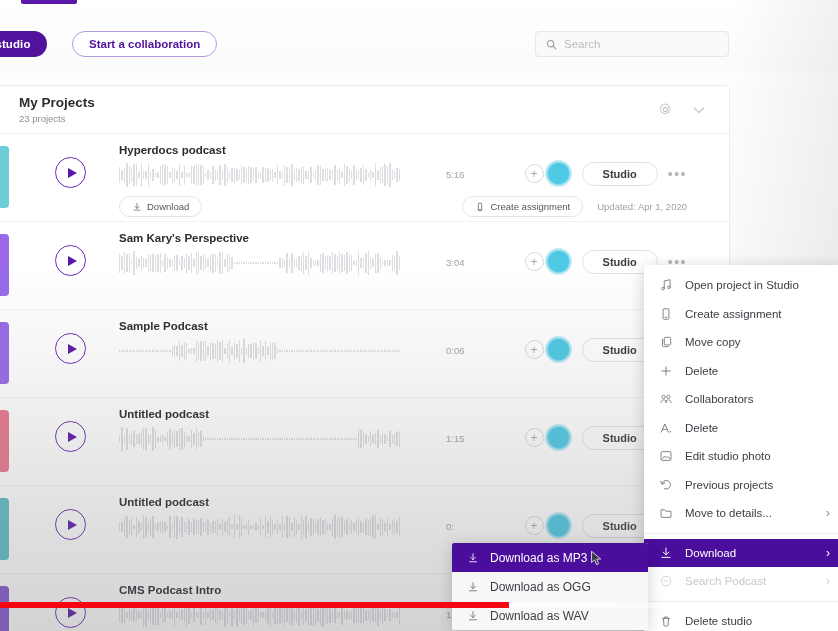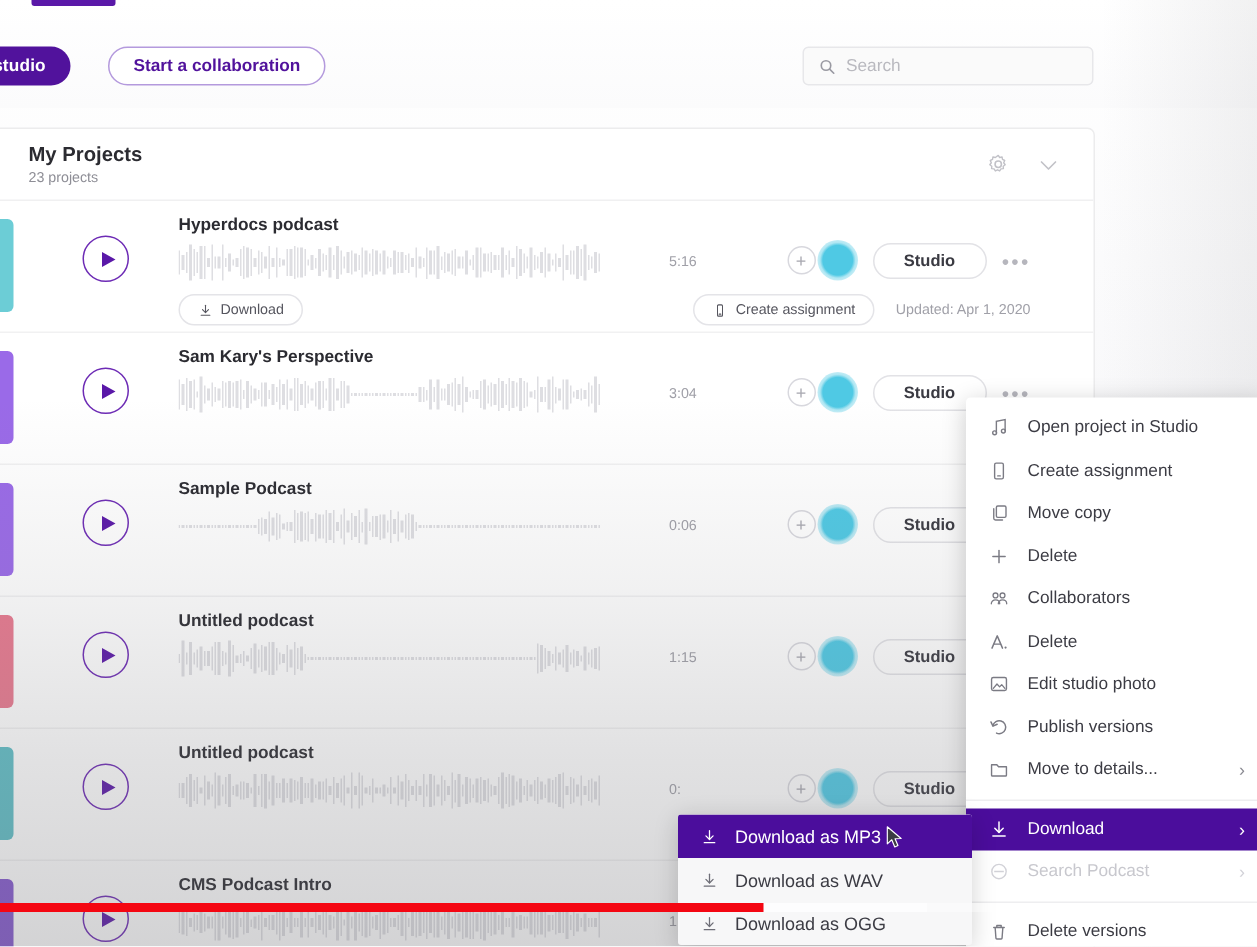--- a/index.html
+++ b/index.html
@@ -1249,21 +1249,21 @@
       <span class="lbl">Edit studio photo</span>
 
     </div>
       <div class="ctx-item">
       <span class="ic">
           <svg viewBox="0 0 24 24" width="14" height="14">
             <path d="M5 10a7.4 7.4 0 114.2 8.4" fill="none" stroke="currentColor" stroke-width="1.7" stroke-linecap="round"></path>
             <polyline points="2.8,5.6 5.1,10.4 9.9,8.3" fill="none" stroke="currentColor" stroke-width="1.7" stroke-linecap="round" stroke-linejoin="round"></polyline>
           </svg>
         </span>
-      <span class="lbl">Publish versions</span>
+      <span class="lbl">Previous projects</span>
 
     </div>
       <div class="ctx-item">
       <span class="ic">
           <svg viewBox="0 0 24 24" width="14" height="14">
             <path d="M3.5 18.5v-12h6l2 2.4h9v9.6a1 1 0 01-1 1h-15a1 1 0 01-1-1z" fill="none" stroke="currentColor" stroke-width="1.6" stroke-linejoin="round"></path>
           </svg>
         </span>
       <span class="lbl">Move to details...</span>
       <span class="chev">›</span>
@@ -1290,21 +1290,21 @@
       <span class="lbl">Search Podcast</span>
       <span class="chev">›</span>
     </div>
       <div class="ctx-sep"></div>
       <div class="ctx-item">
       <span class="ic">
           <svg viewBox="0 0 24 24" width="14" height="14">
             <path d="M6 7.5h12M9.5 7.5V5.2h5v2.3M7.6 7.5l.9 12.1a1 1 0 001 .9h5a1 1 0 001-.9l.9-12.1" fill="none" stroke="currentColor" stroke-width="1.6" stroke-linecap="round" stroke-linejoin="round"></path>
           </svg>
         </span>
-      <span class="lbl">Delete versions</span>
+      <span class="lbl">Delete studio</span>
 
     </div>
     </div>
 
   <div class="sub-menu" id="sub-menu">
   <div class="sub-item active">
     <span class="ic">
           <svg viewBox="0 0 24 24" width="12" height="12">
             <line x1="12" y1="3.5" x2="12" y2="15" stroke="currentColor" stroke-width="1.7" stroke-linecap="round"></line>
             <polyline points="7.2,10.5 12,15.3 16.8,10.5" fill="none" stroke="currentColor" stroke-width="1.7" stroke-linecap="round" stroke-linejoin="round"></polyline>
@@ -1314,31 +1314,31 @@
     <span>Download as MP3</span>
   </div>
   <div class="sub-item">
     <span class="ic">
           <svg viewBox="0 0 24 24" width="12" height="12">
             <line x1="12" y1="3.5" x2="12" y2="15" stroke="currentColor" stroke-width="1.7" stroke-linecap="round"></line>
             <polyline points="7.2,10.5 12,15.3 16.8,10.5" fill="none" stroke="currentColor" stroke-width="1.7" stroke-linecap="round" stroke-linejoin="round"></polyline>
             <line x1="5" y1="19.5" x2="19" y2="19.5" stroke="currentColor" stroke-width="1.7" stroke-linecap="round"></line>
           </svg>
         </span>
-    <span>Download as WAV</span>
+    <span>Download as OGG</span>
   </div>
   <div class="sub-item">
     <span class="ic">
           <svg viewBox="0 0 24 24" width="12" height="12">
             <line x1="12" y1="3.5" x2="12" y2="15" stroke="currentColor" stroke-width="1.7" stroke-linecap="round"></line>
             <polyline points="7.2,10.5 12,15.3 16.8,10.5" fill="none" stroke="currentColor" stroke-width="1.7" stroke-linecap="round" stroke-linejoin="round"></polyline>
             <line x1="5" y1="19.5" x2="19" y2="19.5" stroke="currentColor" stroke-width="1.7" stroke-linecap="round"></line>
           </svg>
         </span>
-    <span>Download as OGG</span>
+    <span>Download as WAV</span>
   </div>
     </div>
 
   <svg class="cursor" viewBox="0 0 24 28">
     <path d="M5 3 L5 19 L9.2 15.2 L12 22 L15 20.6 L12.3 14.2 L18 14 Z" fill="#3b3b43" stroke="#ffffff" stroke-width="1.1" stroke-linejoin="round"></path>
   </svg>
 
   <div class="vid-bar">
     <div class="buffered"></div>
     <div class="played"></div>

